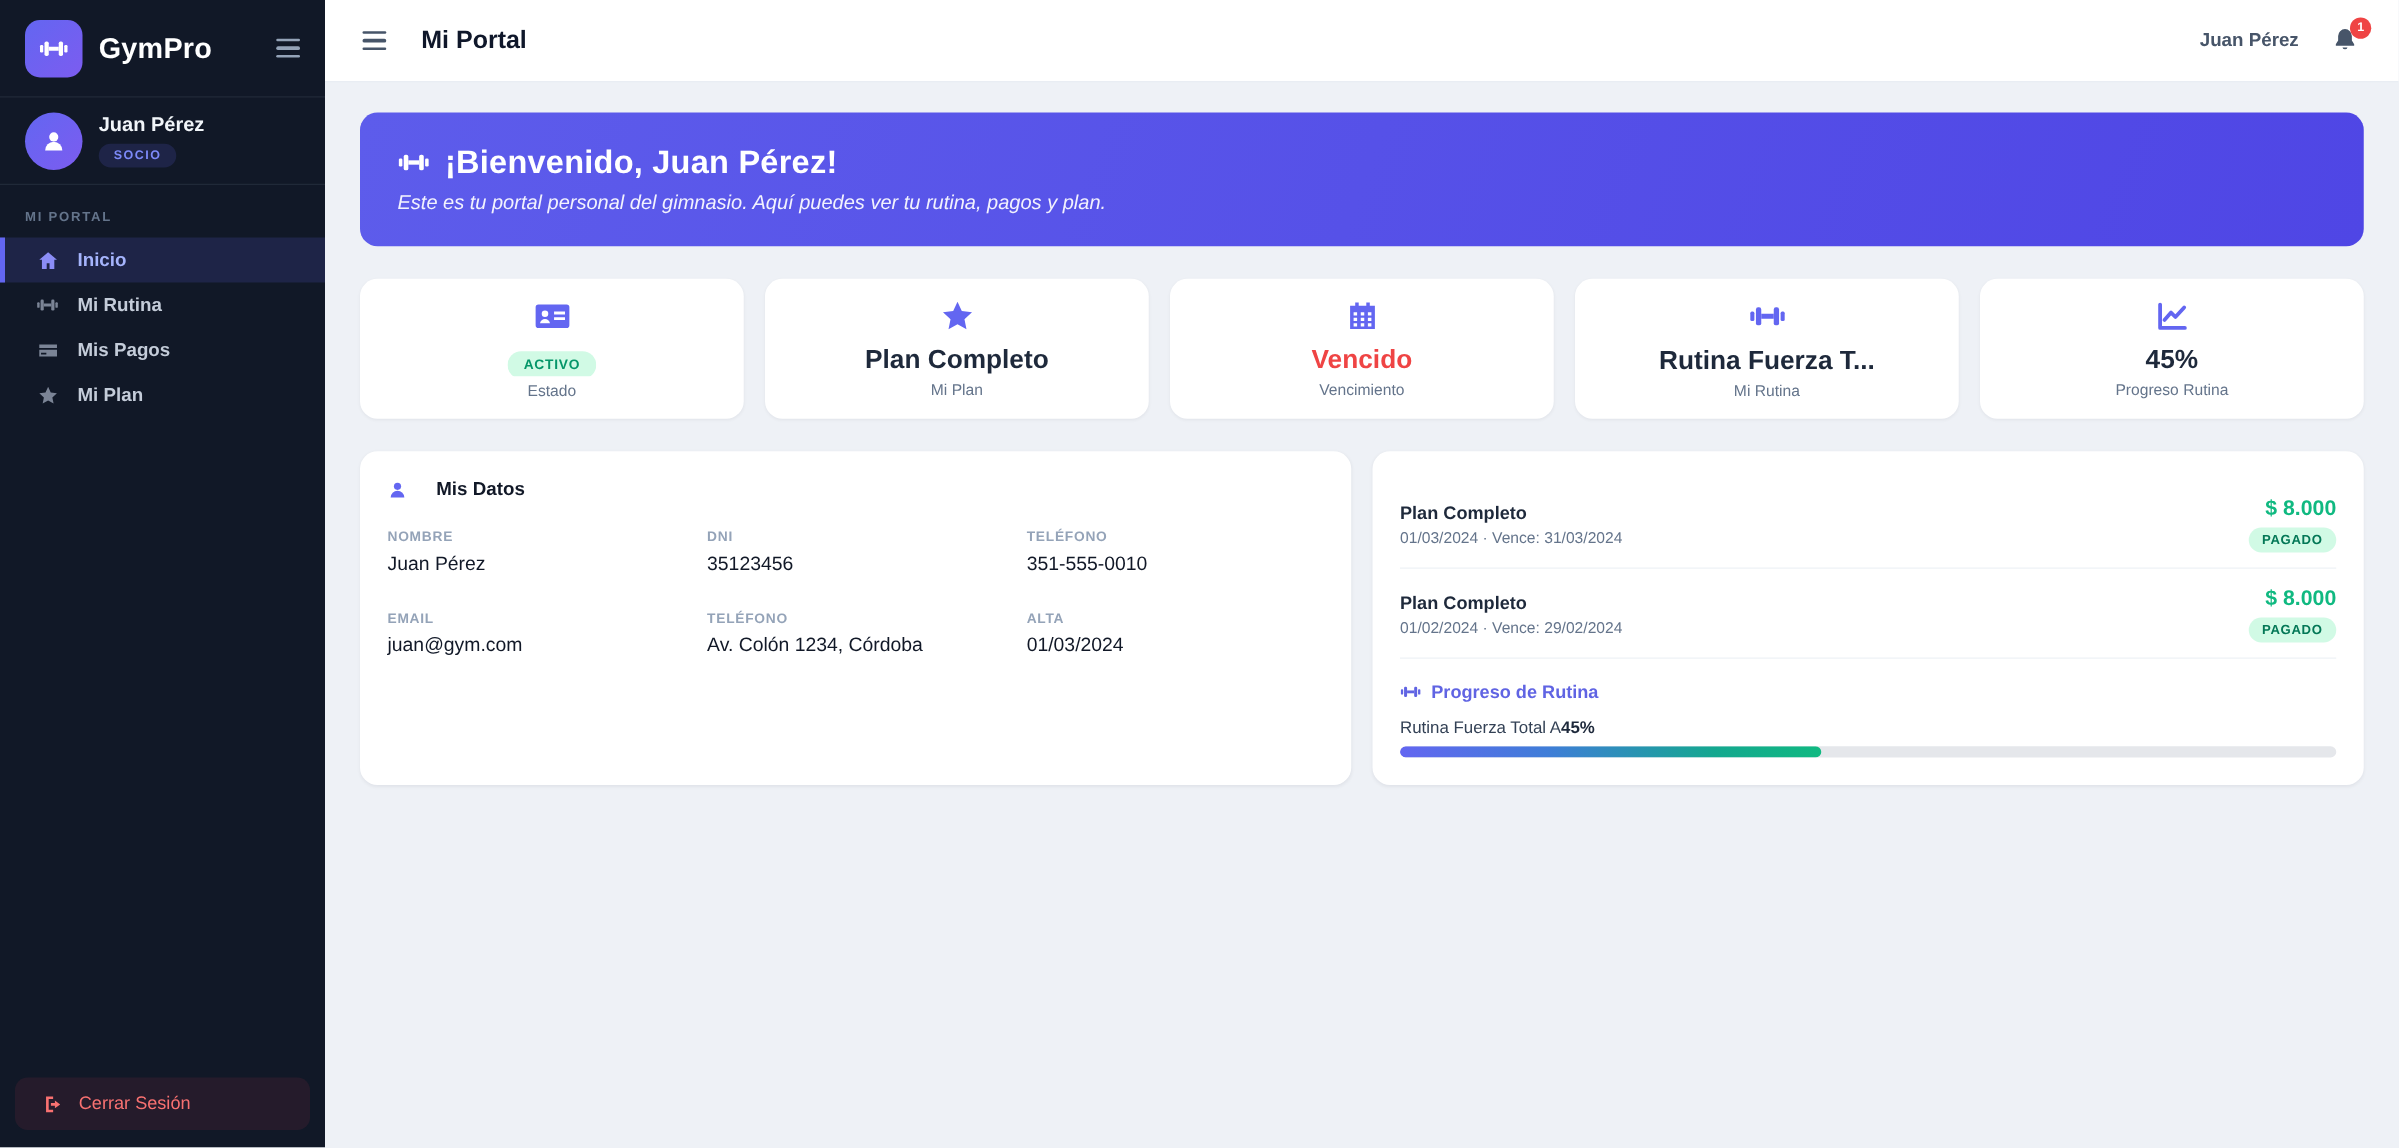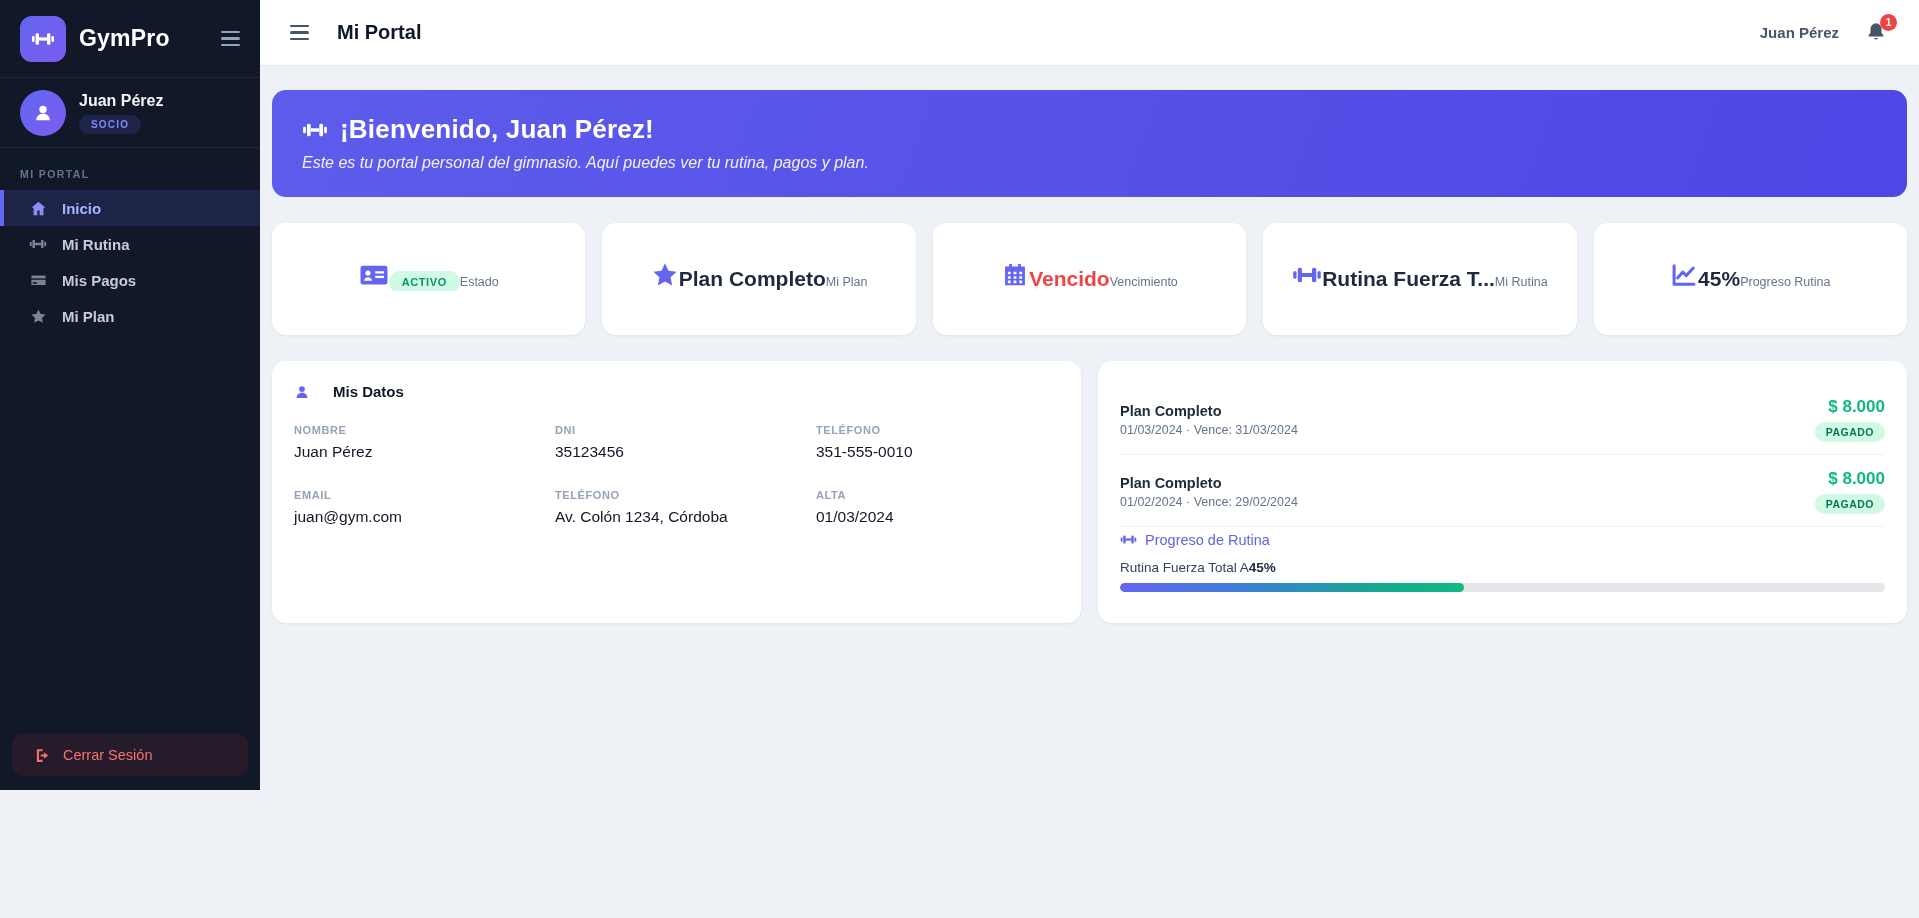--- a/index.html
+++ b/index.html
@@ -7,21 +7,21 @@
   body {
     font-family:"Liberation Sans", sans-serif;
     background:#eef1f6;
     display:flex;
     color:#111827;
   }
   svg { display:block; }
 
   
   .sidebar {
-    width:260px; min-width:260px; height:790px;
+    width:260px; min-width:260px; height:918px;
     background:#111827;
     display:flex; flex-direction:column;
     position:relative;
   }
   .side-logo {
     height:78px; display:flex; align-items:center;
     padding:0 20px;
     border-bottom:1px solid rgba(148,163,184,0.12);
   }
   .logo-badge {
@@ -94,41 +94,41 @@
   .bell-wrap { position:relative; width:24px; height:24px; color:#475569; cursor:pointer; }
   .notif-badge {
     position:absolute; top:-7px; right:-8px;
     min-width:17px; height:17px; border-radius:999px;
     background:#ef4444; color:#fff;
     font-size:10px; font-weight:800;
     display:flex; align-items:center; justify-content:center;
     padding:0 4px;
   }
 
-  .content { padding:24px 12px; }
+  .content { padding:24px 28px; }
 
   
   .banner {
     border-radius:14px;
     background:linear-gradient(110deg,#5d5ceb 0%,#4f46e5 100%);
     color:#fff; padding:24px 30px; height:107px;
   }
   .banner-title-row { display:flex; align-items:center; gap:12px; }
   .banner-title { font-size:26px; font-weight:800; letter-spacing:.2px; }
   .banner-sub { margin-top:9px; font-size:16px; color:rgba(255,255,255,0.92);font-style:italic; }
 
   
   .stats {
     margin-top:26px;
     display:grid; grid-template-columns:repeat(5,1fr); gap:17px;
   }
   .stat-card {
     background:#fff; border-radius:14px; height:112px;
     box-shadow:0 1px 3px rgba(15,23,42,0.06);
-    display:flex; flex-direction:row; align-items:center; justify-content:center;
+    display:flex; flex-direction:column; align-items:center; justify-content:center;
     padding:10px; text-align:center;
   }
   .stat-ico { color:#6366f1; margin-bottom:9px; }
   .stat-value { font-size:21px; font-weight:800; color:#1e293b; max-width:100%; white-space:nowrap; overflow:hidden; }
   .stat-label { margin-top:5px; font-size:12.5px; color:#64748b; }
   .badge-green {
     font-size:11px; font-weight:800; letter-spacing:.6px;
     color:#059669; background:#d1fae5;
     padding:5px 13px; border-radius:999px;
   }
@@ -159,21 +159,21 @@
   .pay-dates { margin-top:4px; font-size:12.5px; color:#64748b; }
   .pay-right { text-align:right; }
   .pay-amount { font-size:17px; font-weight:800; color:#10b981; }
   .pay-status {
     display:inline-block; margin-top:5px;
     font-size:10.5px; font-weight:800; letter-spacing:.5px;
     color:#047857; background:#d1fae5;
     padding:4px 11px; border-radius:999px;
   }
 
-  .routine-head { margin-top:4px; display:flex; align-items:center; gap:8px; font-size:14.5px; font-weight:400; color:#6064e3; }
+  .routine-head { margin-top:18px; display:flex; align-items:center; gap:8px; font-size:14.5px; font-weight:700; color:#6064e3; }
   .routine-row { margin-top:12px; display:flex; align-items:center; justify-content:flex-start; }
   .routine-name { font-size:13.5px; color:#334155; }
   .routine-pct { font-size:13.5px; font-weight:800; color:#1e293b; }
   .progress-track {
     margin-top:8px; height:9px; border-radius:999px; background:#e5e7eb; overflow:hidden;
   }
   .progress-fill {
     height:100%; border-radius:999px; width:0;
     background:linear-gradient(90deg,#6366f1 0%,#3f7dd8 35%,#14a88f 75%,#10b981 100%);
   }

